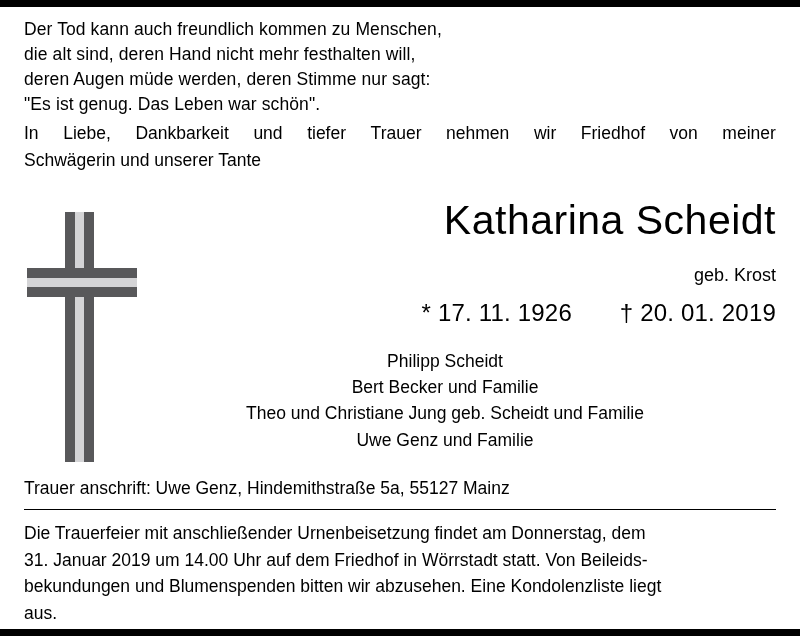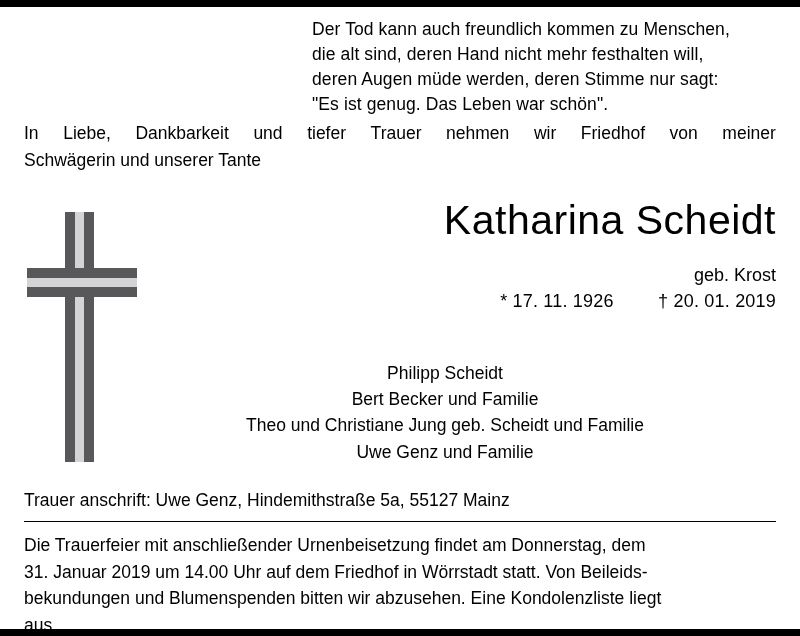--- a/index.html
+++ b/index.html
@@ -24,21 +24,20 @@
   .inner {
     position: relative;
     width: 100%;
     height: 100%;
     box-sizing: border-box;
     padding: 10px 24px 0 24px;
   }
 
   
   .poem {
-    margin-left: 288px;
     font-size: 17.5px;
     line-height: 1.42;
     letter-spacing: 0.1px;
   }
   .poem div {
     white-space: nowrap;
   }
 
   
   .intro {
@@ -65,32 +64,32 @@
     font-size: 41px;
     letter-spacing: 0.5px;
     line-height: 1.05;
     white-space: nowrap;
   }
   .maiden-name {
     margin-top: 23px;
     font-size: 18px;
   }
   .dates {
-    margin-top: 5px;
-    font-size: 18px;
+    margin-top: 13px;
+    font-size: 24px;
     letter-spacing: 0.2px;
   }
   .dates .gap {
     display: inline-block;
     width: 34px;
   }
 
   
   .mourners {
-    margin-top: 48px;
+    margin-top: 21px;
     text-align: center;
     padding-left: 90px;
     font-size: 17.5px;
     line-height: 1.5;
   }
   .mourners div { white-space: nowrap; }
 
   
   .place-block {
     margin-top: 22px;

